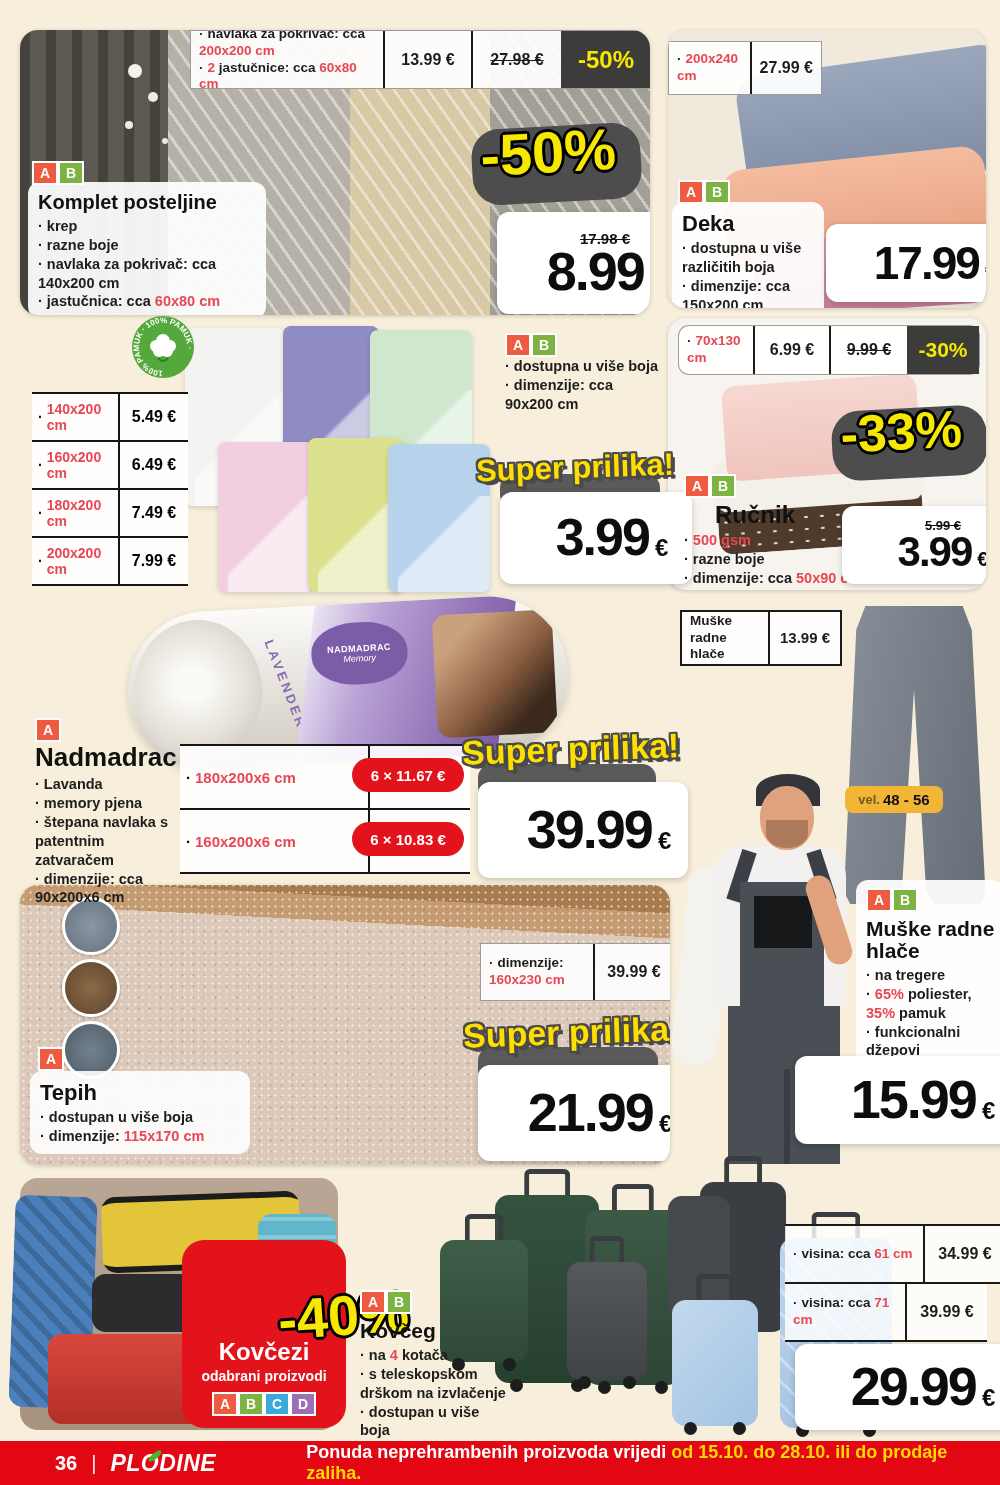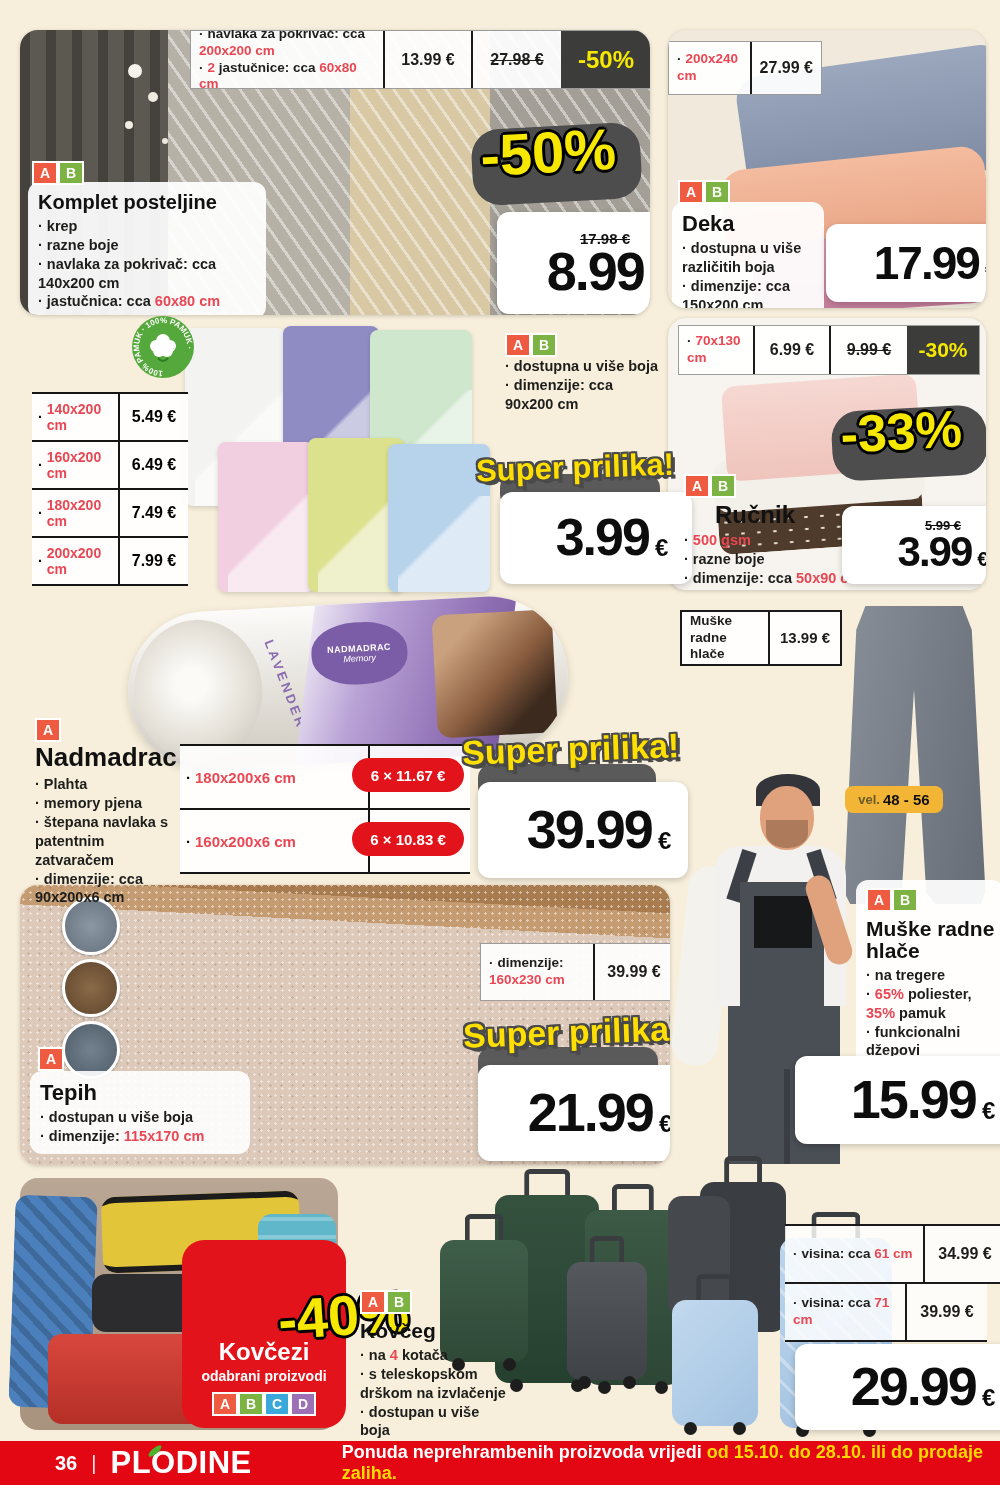--- a/index.html
+++ b/index.html
@@ -102,21 +102,21 @@
   #lcase{left:20px;top:1178px;width:318px;height:252px;border-radius:18px;background:linear-gradient(#b9a694,#a8937f);}
   #promo{position:absolute;left:162px;top:62px;width:164px;height:188px;background:#e3131b;border-radius:22px;z-index:3;
      display:flex;flex-direction:column;align-items:center;justify-content:flex-end;padding-bottom:12px;box-sizing:border-box;}
   #promo .pt{color:#fff;font-weight:800;font-size:24px;line-height:1;}
   #promo .ps{color:#fff;font-weight:600;font-size:14px;margin:4px 0 8px;}
   #promo40{position:absolute;left:96px;top:48px;z-index:4;background:none;padding:0;transform:rotate(-4deg);}
   
   #footer{position:absolute;left:0;top:1441px;width:1000px;height:44px;background:#e30613;display:flex;align-items:center;color:#fff;z-index:9;}
   #footer .pg{font-size:20px;font-weight:700;margin-left:55px;}
   #footer .dv{margin:0 14px;font-size:20px;font-weight:300;opacity:.9;}
-  .logo{position:relative;font-size:31px;font-weight:900;letter-spacing:.5px;}
+  .logo{position:relative;font-size:23px;font-weight:900;letter-spacing:.5px;font-style:italic;}
   .leaf{position:absolute;left:37px;top:3px;width:16px;height:6px;background:#4db32a;border-radius:60%;transform:rotate(-40deg);}
   #footer .ntc{margin-left:90px;font-size:18px;font-weight:700;}
   #footer .ntc .yl{color:#ffd900;}
 </style>
 </head>
 <body>
 
 <div id="page">
 
   <div id="bedding" class="card">
@@ -253,21 +253,21 @@
     <div class="big" style="font-size:52px;">
         <span>3.99</span>
         <span class="cur">€</span>
       </div>
   </div>
 
   <div id="rucnik" class="card">
     <div class="towel" style="left:50px;top:168px;width:205px;height:62px;background:#4f3b2b;transform:rotate(-4deg);background-image:radial-gradient(#e9e2d8 1.5px,transparent 2px);background-size:16px 12px;"></div>
     <div class="towel" style="left:46px;top:136px;width:210px;height:52px;background:#f3efe9;transform:rotate(-4deg);"></div>
     <div class="towel" style="left:56px;top:62px;width:195px;height:95px;background:linear-gradient(#f6d8d2,#efc4bc);transform:rotate(-4deg);"></div>
-    <div class="strip" style="left:10px;top:7px;width:300px;height:48px;">
+    <div class="strip" style="left:10px;top:7px;width:300px;height:48px;border-radius:11px;">
       <div class="cell" style="flex:1;">
         <div><span class="bu">·</span><span class="r">70x130 cm</span></div>
       </div>
       <div class="cell price" style="width:58px;">6.99 €</div>
       <div class="cell price old" style="width:60px;">9.99 €</div>
       <div class="cell disc" style="width:52px;font-size:21px;">-30%</div>
     </div>
     <div class="blob" style="left:164px;top:90px;">
       <span class="oy" style="font-size:52px;">-33%</span>
     </div>
@@ -298,21 +298,21 @@
     <div class="mtag">
       <span class="t1">NADMADRAC</span>
       <span class="t2">Memory</span>
     </div>
   </div>
   <div class="bdgrow" style="position:absolute;left:35px;top:718px;z-index:6;">
     <span class="bdg a">A</span>
   </div>
   <div class="abs" style="left:35px;top:742px;width:150px;z-index:6;">
     <div class="ttl" style="font-size:26px;">Nadmadrac</div>
-    <div class="bl"><span class="bu">·</span><span>Plahta</span></div>
+    <div class="bl"><span class="bu">·</span><span>Lavanda</span></div>
     <div class="bl"><span class="bu">·</span><span>memory pjena</span></div>
     <div class="bl"><span class="bu">·</span><span>štepana navlaka s patentnim zatvaračem</span></div>
     <div class="bl"><span class="bu">·</span><span>dimenzije: cca</span></div>
     <div class="bl r">90x200x6 cm</div>
   </div>
   <div class="tbl" style="left:180px;top:744px;width:290px;">
     <div class="trow" style="height:62px;">
       <div class="tsize" style="font-size:15px;">
           <span class="bu">·</span>
           <span class="r">180x200x6 cm</span>

